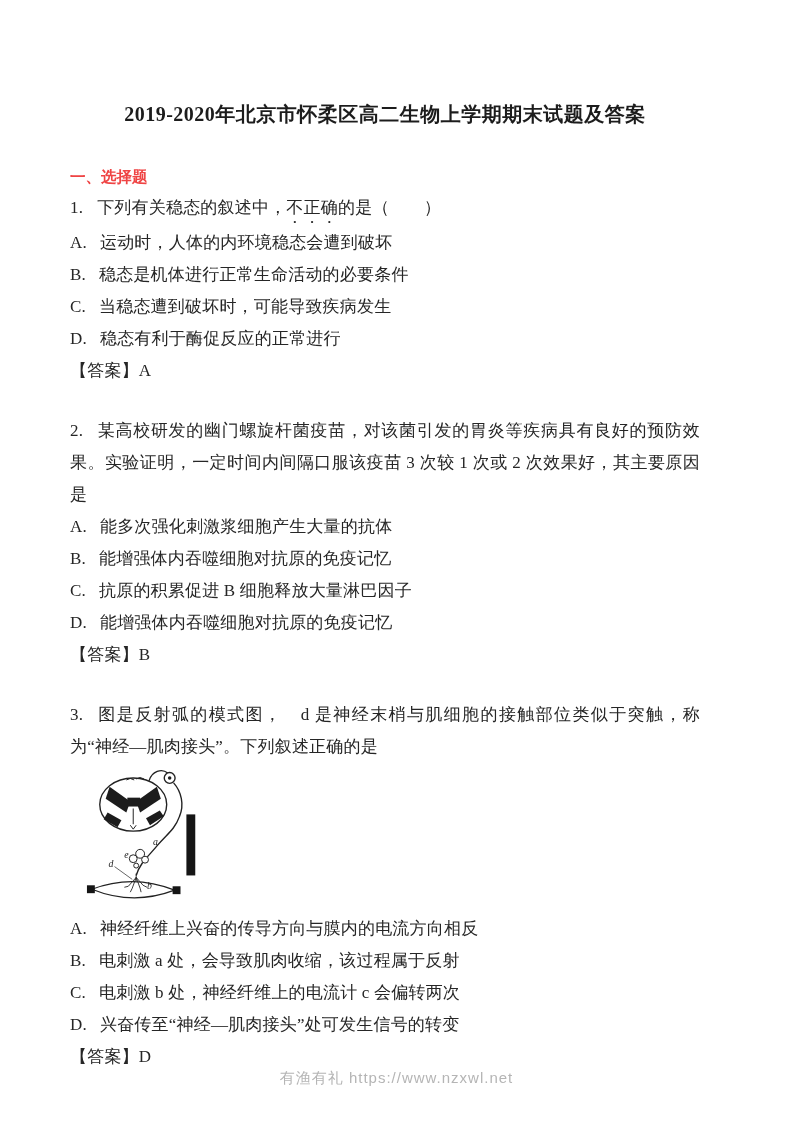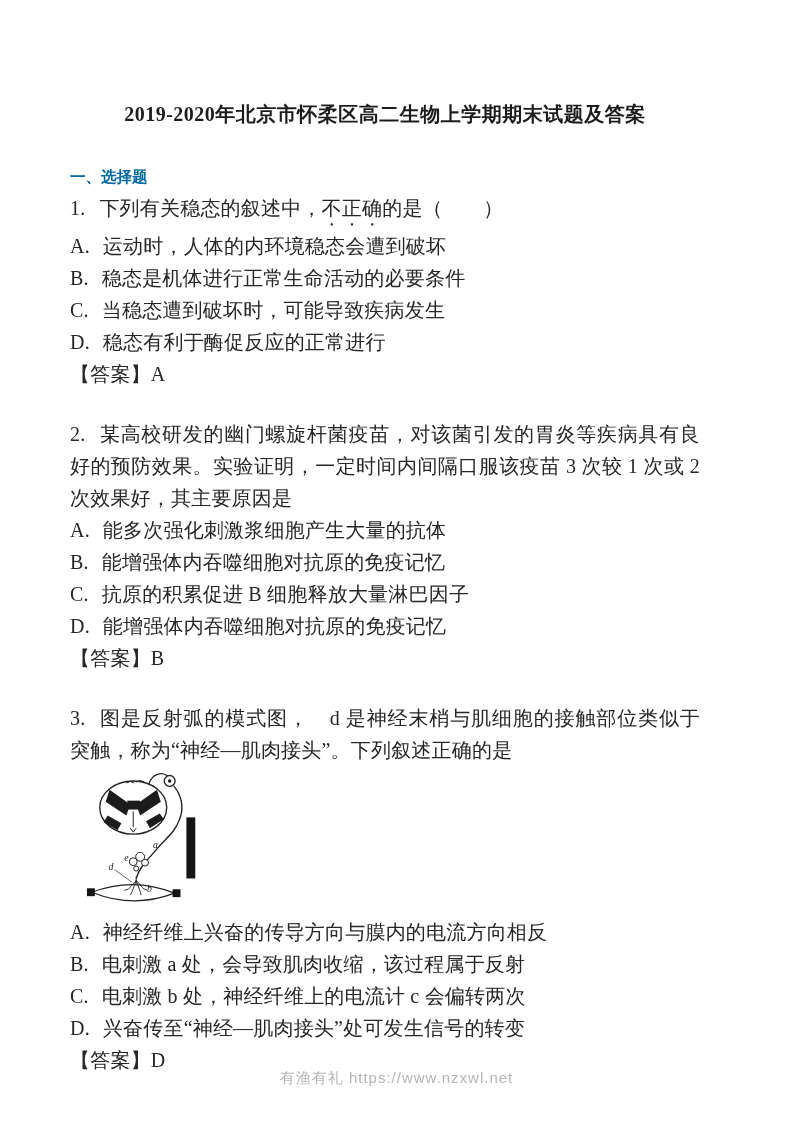--- a/index.html
+++ b/index.html
@@ -10,24 +10,24 @@
     font-family:"Liberation Serif","DejaVu Serif",serif;
     color:#262626;
     overflow:hidden;
   }
   .content{padding:100px 93px 0 70px;}
   .title{
     font-size:20px;font-weight:bold;text-align:center;
     line-height:28px;letter-spacing:.5px;color:#1c1c1c;margin:0;
   }
   .section-heading{
-    margin:34px 0 0 0;font-size:15.5px;font-weight:bold;line-height:30px;color:#0369a1;
+    margin:34px 0 0 0;font-size:15.5px;font-weight:bold;line-height:30px;color:#ef4444;
   }
   .stem,.opt,.answer{
-    font-size:20px;line-height:32px;margin:0;letter-spacing:.2px;color:#262626;
+    font-size:17px;line-height:32px;margin:0;letter-spacing:.2px;color:#262626;
   }
   .stem{text-align:justify;}
   .question{margin-top:0;}
   .question.gap{margin-top:28px;}
   .qnum{margin-right:14px;}
   .opt .letter{margin-right:13px;}
   .emph{
     -webkit-text-emphasis:filled dot;
     -webkit-text-emphasis-position:under;
     text-emphasis:filled dot;

